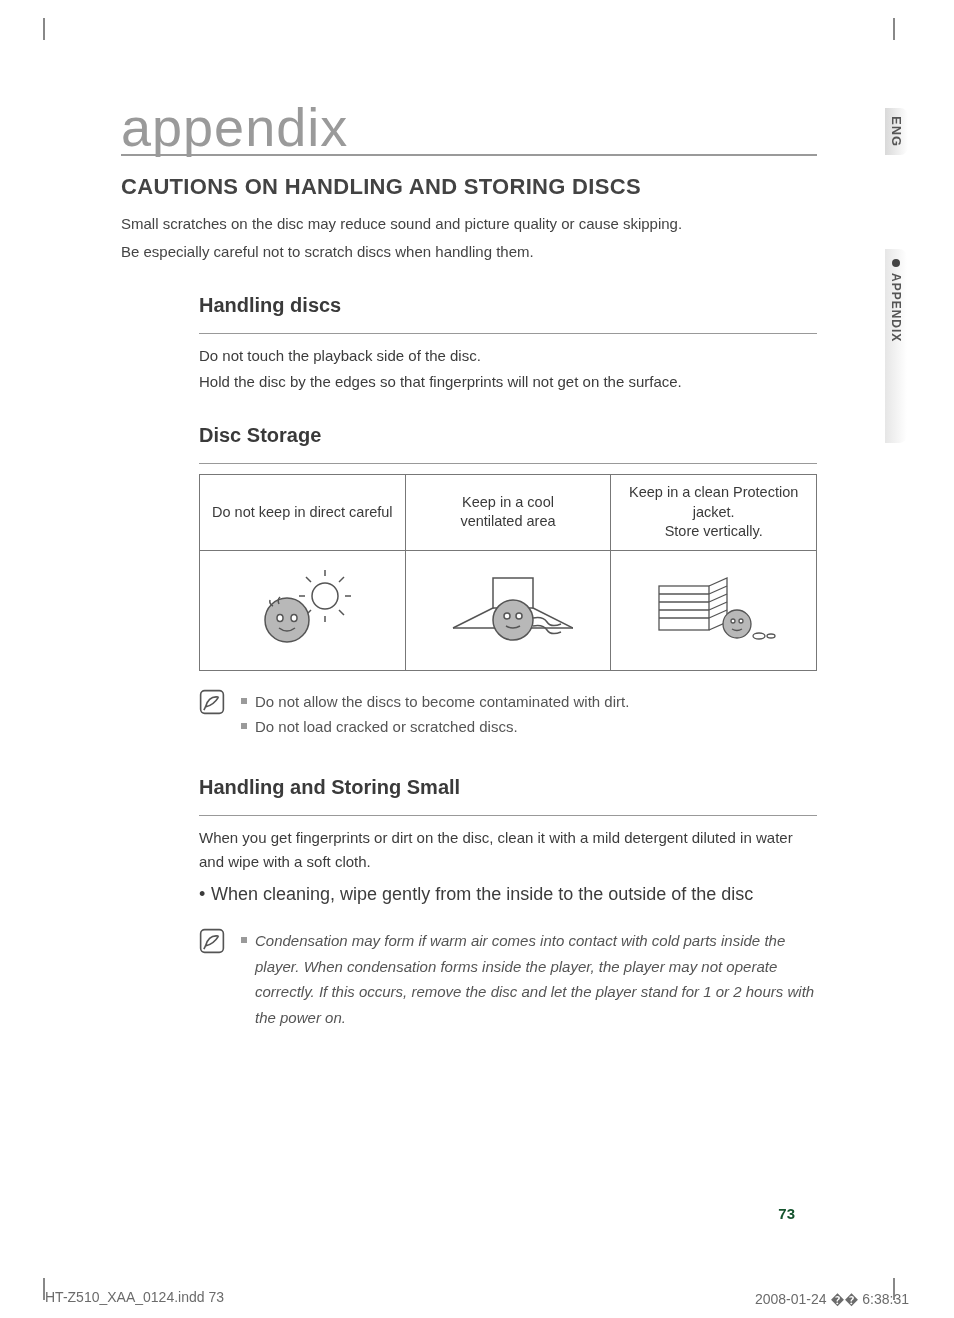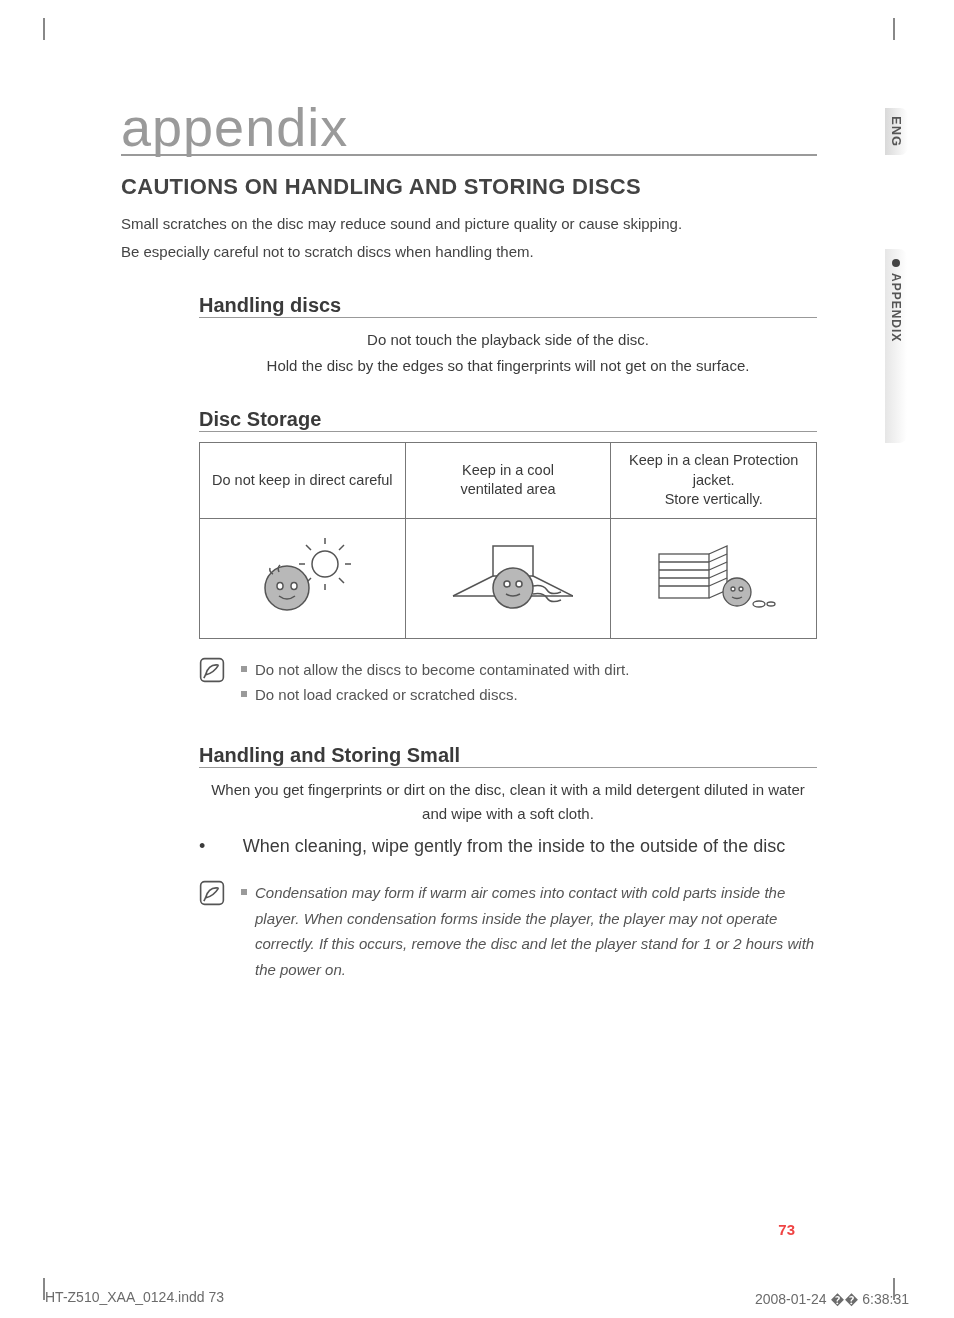--- a/index.html
+++ b/index.html
@@ -17,43 +17,43 @@
   .tab.appendix { margin-top: 90px; background: linear-gradient(to left,#fff,#e6e6e6); border-radius: 0 8px 8px 0; font-size: 12px; padding: 10px 4px 100px 4px; }
   .tab.appendix .dot { display:inline-block; width:8px;height:8px;border-radius:50%;background:#444;margin-bottom:6px;}
   
   .content { padding: 60px 78px 0 78px; }
 
   h1.appendix-title { font-family: Arial, sans-serif; font-weight: 100; font-size: 54px; letter-spacing: 1px; color: #9a9a9a; border-bottom: 2px solid #9a9a9a; padding-bottom: 0px; margin-bottom: 18px; line-height: 1; font-stretch: expanded; }
   h2.section-title { font-size: 22px; font-weight: bold; color: #434343; letter-spacing: 0.3px; margin-bottom: 12px; }
   p.intro { font-size: 15px; color: #444; line-height: 1.6; margin-bottom: 4px; }
 
   .subsection { margin-left: 78px; margin-top: 30px; }
-  h3.sub-title { font-size: 20px; font-weight: bold; color: #3a3a3a; border-bottom: 1px solid #999; padding-bottom: 0; margin-bottom: 10px; }
-  .sub-body { font-size: 15px; color: #3c3c3c; line-height: 1.6; text-align: center; }
+  h3.sub-title { font-size: 20px; font-weight: bold; color: #3a3a3a; border-bottom: 1px solid #999; padding-bottom: 16px; margin-bottom: 10px; }
+  .sub-body { font-size: 15px; color: #3c3c3c; line-height: 1.6; }
   .sub-body p { margin-bottom: 2px; }
 
   table.storage { width: 100%; border-collapse: collapse; margin-top: 6px; }
   table.storage th, table.storage td { border: 1px solid #777; text-align: center; font-weight: normal; }
   table.storage th { font-size: 14.5px; padding: 8px 4px; line-height: 1.35; width: 33.33%; }
   table.storage td { height: 120px; vertical-align: middle; }
 
   .illus { display:inline-block; }
   .illus svg { display:block; margin:0 auto; }
 
   .note-row { display:flex; margin-top: 18px; margin-left: 78px; gap: 8px; }
   .note-icon { flex: 0 0 30px; }
   .note-icon svg { width:26px; height:26px; }
   .note-list { flex:1; padding-left: 4px; }
   .note-list .item { position: relative; padding-left: 14px; font-size: 15px; color:#555; line-height:1.7; }
   .note-list .item::before { content:""; position:absolute; left:0; top:9px; width:6px;height:6px;background:#9a9a9a; }
 
   .bullet-line { position: relative; padding-left: 12px; font-size: 18px; color:#3c3c3c; line-height:1.6; margin-top:6px;}
   .bullet-line::before { content:"•"; position:absolute; left:0; top:0; }
 
-  .page-number { position:absolute; right: 100px; bottom: 40px; font-weight:bold; font-size:15px; color:#ef4444; }
+  .page-number { position:absolute; right: 100px; bottom: 56px; font-weight:bold; font-size:15px; color:#14532d; }
 
   .footer { position:absolute; left:45px; right:45px; bottom: 10px; display:flex; justify-content:space-between; font-size:14px; color:#6b6b6b; }
 </style>
 </head>
 <body>
 
 <div class="crop-top"></div>
 <div class="crop-top2"></div>
 <div class="crop-bot"></div>
 <div class="crop-bot2"></div>

